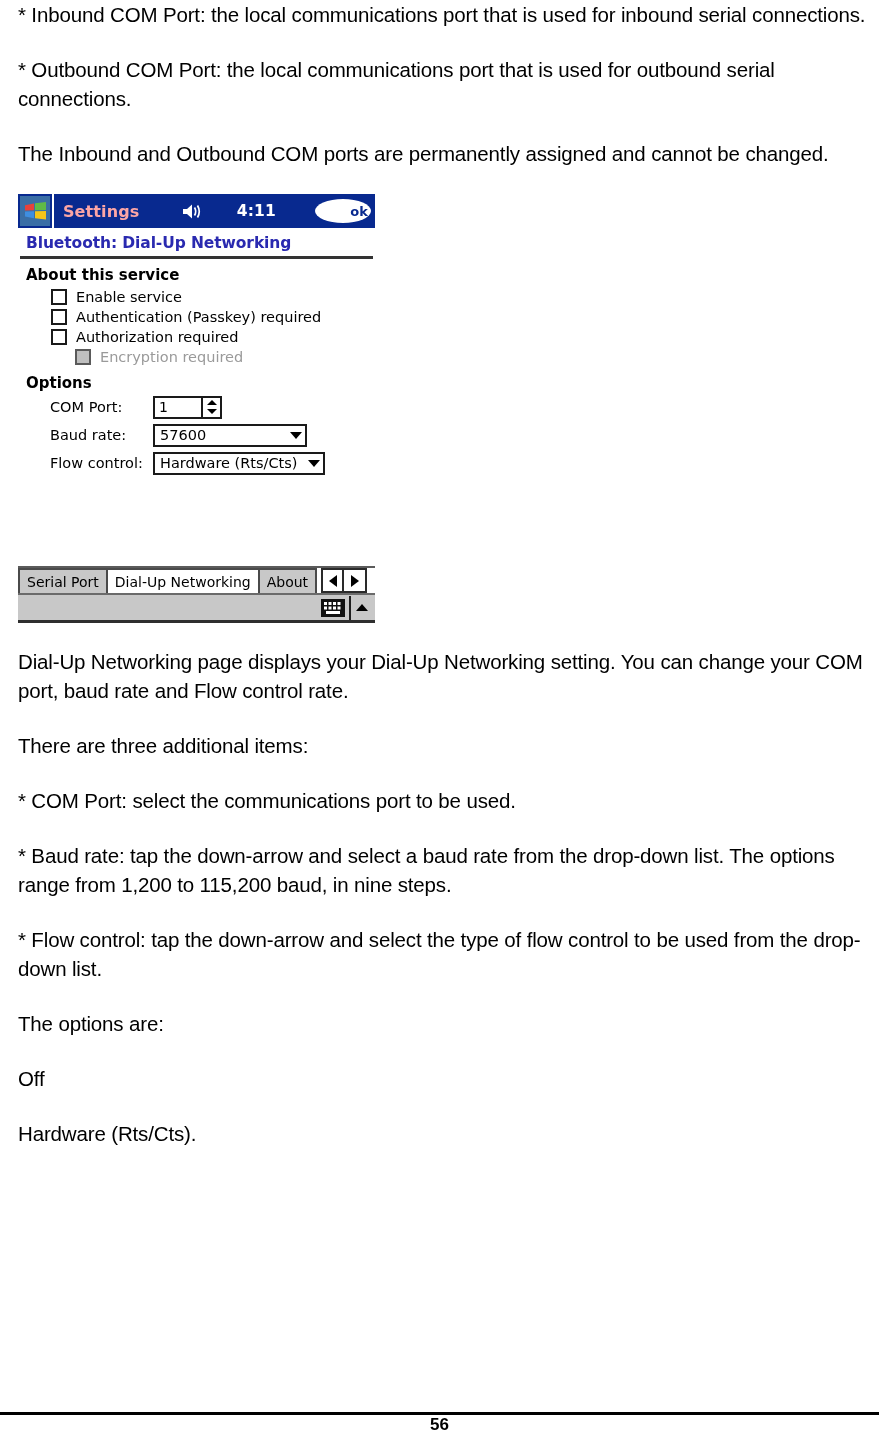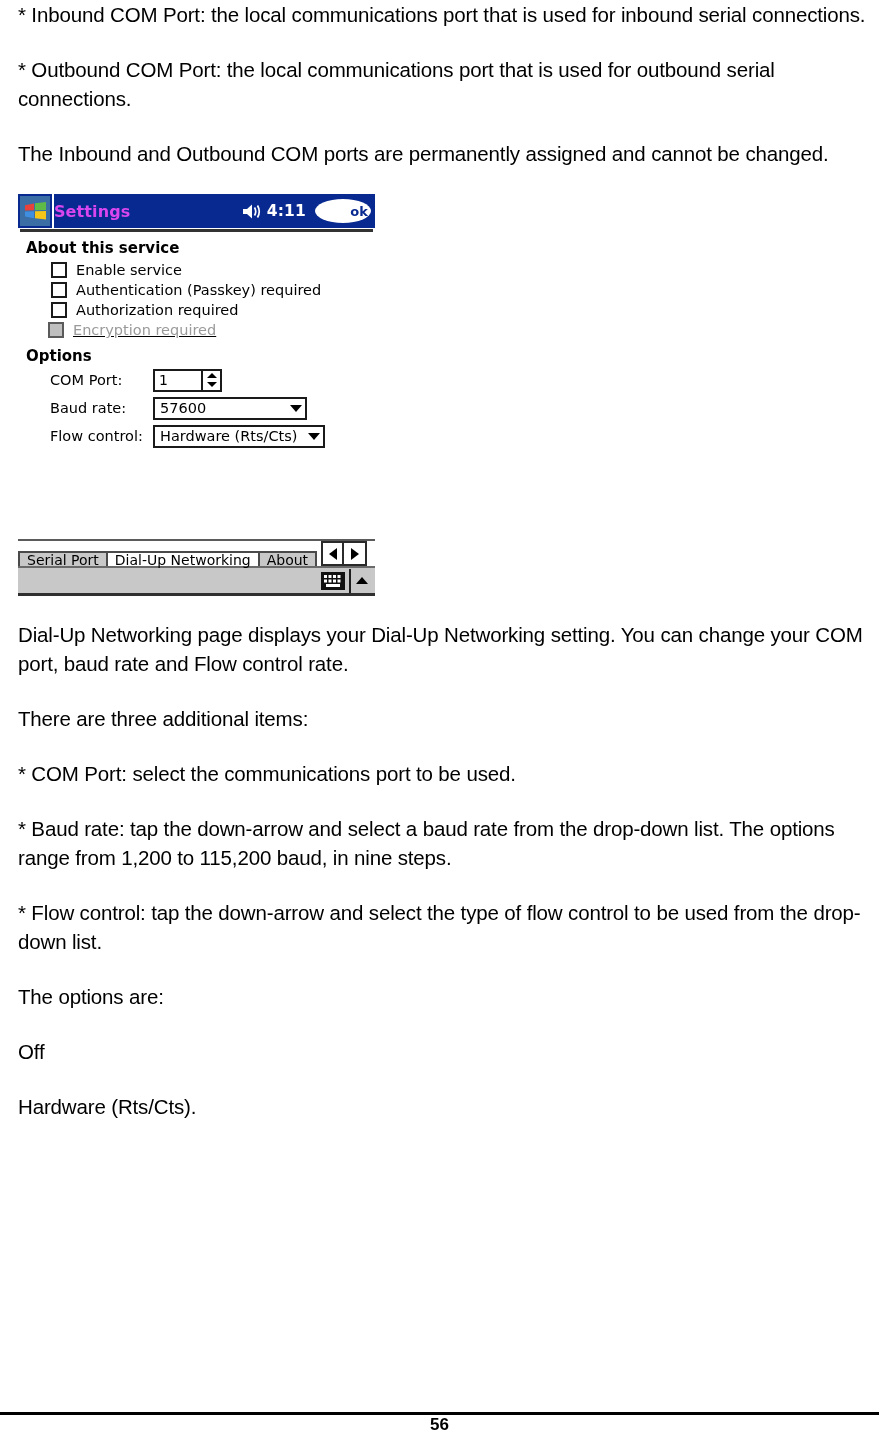--- a/index.html
+++ b/index.html
@@ -67,32 +67,34 @@
     display: block;
   }
   .title-sep {
     width: 2px;
     height: 34px;
     background: #ffffff;
     margin-left: 2px;
     flex: none;
   }
   .pda-title-text {
-    color: #d946ef;
+    color: #fca5a5;
     font-size: 16px;
     font-weight: bold;
+    margin-left: 9px;
     letter-spacing: 0.1px;
     white-space: nowrap;
     font-family: "DejaVu Sans", sans-serif;
   }
   .title-right {
     margin-left: auto;
     display: flex;
     align-items: center;
     padding-right: 4px;
+    gap: 30px;
   }
   .speaker-icon { width: 19px; height: 17px; display:block; margin-right: 6px; }
   .pda-clock {
     color: #ffffff;
     font-size: 15.5px;
     font-weight: bold;
     letter-spacing: 0.2px;
     margin-right: 9px;
     font-family: "DejaVu Sans", sans-serif;
   }
@@ -156,21 +158,21 @@
     border-color: #5a5a5a;
   }
   .chk-label {
     font-size: 14.5px;
     margin-left: 9px;
     color: #000;
     white-space: nowrap;
     font-family: "DejaVu Sans", sans-serif;
   }
   .chk-label.disabled { color: #9a9a9a; }
-  .chk-row.indented { margin-left: 22px; text-decoration: underline; }
+  .chk-row.indented { margin-left: 49px; }
 
   .options-title {
     font-size: 15px;
     font-weight: bold;
     margin: 9px 0 3px 0;
     font-family: "DejaVu Sans", sans-serif;
   }
   .opt-row {
     display: flex;
     align-items: center;
@@ -258,21 +260,21 @@
   
   .pda-tabs {
     display: flex;
     align-items: flex-end;
     height: 27px;
     border-top: 2px solid #5b5b5b;
     background: #ffffff;
     box-sizing: border-box;
   }
   .tab {
-    height: 15px;
+    height: 25px;
     background: #c8c8c8;
     border: 2px solid #4a4a4a;
     border-bottom: none;
     margin-right: -2px;
     display: flex;
     align-items: center;
     padding: 0 7px;
     font-size: 14px;
     box-sizing: border-box;
     color: #000;
@@ -389,20 +391,21 @@
         <svg class="speaker-icon" viewBox="0 0 19 17">
           <path d="M1 6 H5 L10 1.5 V15.5 L5 11 H1 Z" fill="#ffffff"></path>
           <path d="M12.5 4.5 Q15 8.5 12.5 12.5" stroke="#ffffff" stroke-width="1.7" fill="none"></path>
           <path d="M15.5 2.5 Q19 8.5 15.5 14.5" stroke="#ffffff" stroke-width="1.7" fill="none"></path>
         </svg>
         <div class="pda-clock">4:11</div>
         <div class="ok-btn">ok</div>
       </div>
     </div>
 
+    <div class="pda-heading">Bluetooth: Dial-Up Networking</div>
     <div class="pda-rule"></div>
 
     <div class="pda-body">
 
       <div class="section-title">About this service</div>
 
       <div class="chk-row">
         <div class="chk-box"></div>
         <div class="chk-label">Enable service</div>
       </div>

